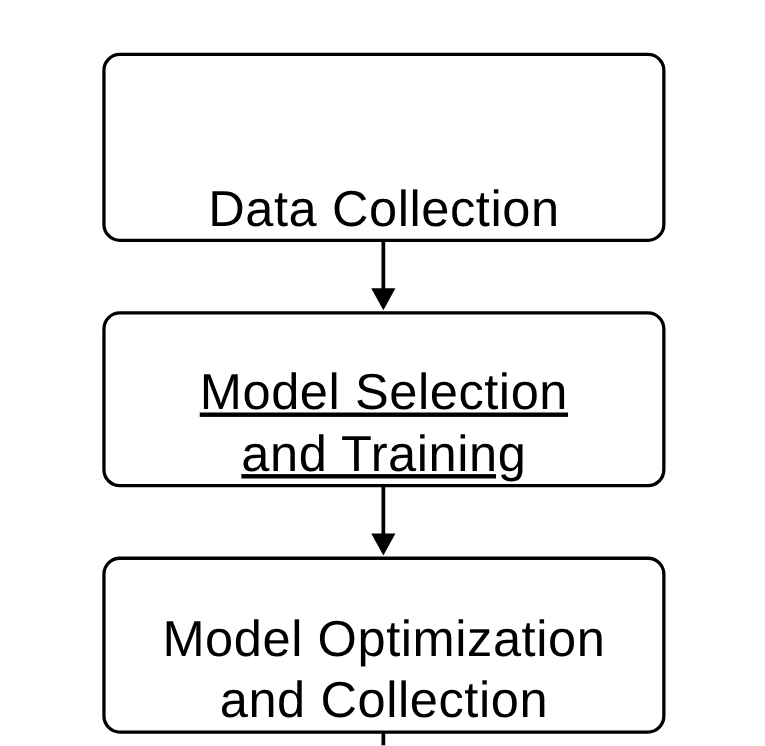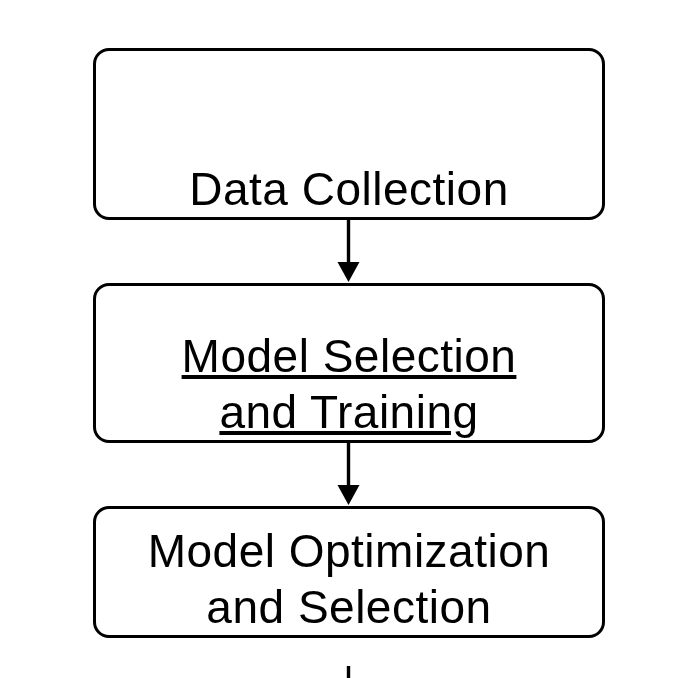--- a/index.html
+++ b/index.html
@@ -28,21 +28,21 @@
     align-items: center;
     justify-content: flex-end;
     text-align: center;
     color: var(--text, #000000);
     font-size: 46px;
     line-height: 56px;
     letter-spacing: 0.5px;
   }
   .node-1 { top: 48px;  height: 172px; }
   .node-2 { top: 283px; height: 160px; text-decoration: underline; }
-  .node-3 { top: 506px; height: 132px; }
+  .node-3 { top: 506px; height: 161px; }
   .connector-layer {
     position: absolute;
     left: 0; top: 0;
     width: 695px;
     height: 678px;
     pointer-events: none;
   }
   .edge {
     stroke: var(--line, #000000);
     stroke-width: 3.4;
@@ -62,21 +62,21 @@
     <span>Data Collection</span>
   </div>
 
   <div class="node node-2">
     <span>Model Selection</span>
     <span>and Training</span>
   </div>
 
   <div class="node node-3">
     <span>Model Optimization</span>
-    <span>and Selection</span>
+    <span>and Collection</span>
   </div>
 
   <svg class="connector-layer" viewBox="0 0 695 678" xmlns="http://www.w3.org/2000/svg">
     <g>
       <line class="edge" x1="348.5" y1="219" x2="348.5" y2="264"></line>
       <polygon class="arrowhead" points="337.5,262 359.5,262 348.5,282"></polygon>
     </g>
     <g>
       <line class="edge" x1="348.5" y1="442" x2="348.5" y2="487"></line>
       <polygon class="arrowhead" points="337.5,485 359.5,485 348.5,505"></polygon>

